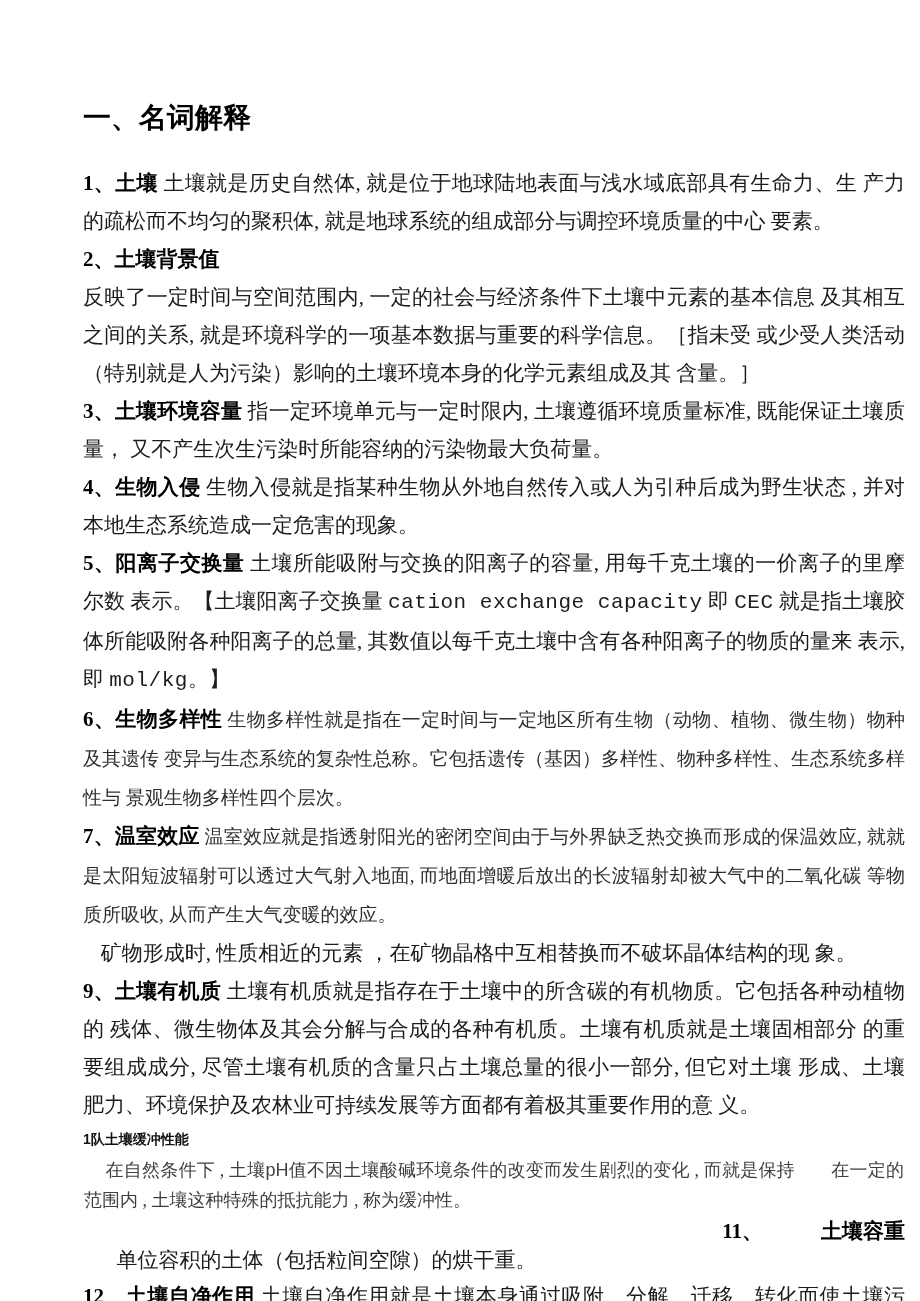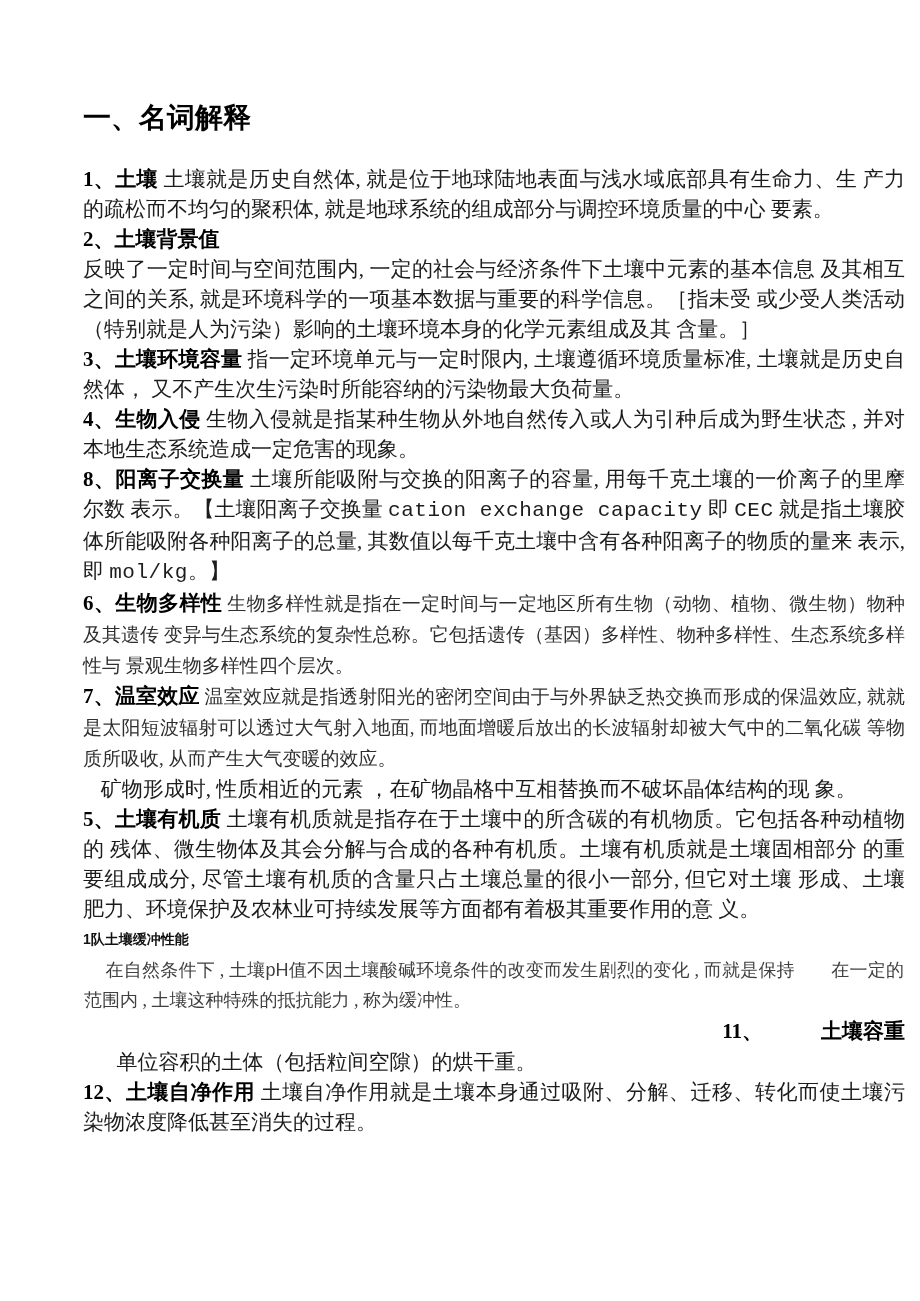--- a/index.html
+++ b/index.html
@@ -18,21 +18,21 @@
     font-size: 28px;
     line-height: 36px;
     font-weight: bold;
     color: #000000;
     margin: 0 0 28px 0;
     text-align: left;
   }
   p.para {
     margin: 0;
     font-size: 21px;
-    line-height: 30px;
+    line-height: 38px;
   }
   .term { font-weight: bold; color: #000000; }
   .head-line { display: block; }
   .small-body { font-size: 19px; color: #2f2f2f; }
   .mono {
     font-family: Liberation Mono, monospace;
     font-size: 21px;
     letter-spacing: 0.5px;
   }
   p.body8 { text-indent: 0.85em; }
@@ -60,46 +60,47 @@
     font-weight: bold;
     color: #000000;
     text-align: right;
   }
   .gap11 { display: inline-block; width: 58px; }
   p.sec11-body {
     margin: 0;
     font-size: 21px;
     line-height: 30px;
     text-indent: 1.6em;
+    font-family: Liberation Mono, monospace;
   }
 </style>
 </head>
 <body>
 
 <div class="doc">
 
   <h1 class="title">一、名词解释</h1>
 
   <p class="para"><span class="term">1、土壤</span><span> 土壤就是历史自然体, 就是位于地球陆地表面与浅水域底部具有生命力、生 产力的疏松而不均匀的聚积体, 就是地球系统的组成部分与调控环境质量的中心 要素。</span></p>
 
   <p class="para"><span class="term head-line">2、土壤背景值</span><span>反映了一定时间与空间范围内, 一定的社会与经济条件下土壤中元素的基本信息 及其相互之间的关系, 就是环境科学的一项基本数据与重要的科学信息。［指未受 或少受人类活动（特别就是人为污染）影响的土壤环境本身的化学元素组成及其 含量。］</span></p>
 
-  <p class="para"><span class="term">3、土壤环境容量</span><span> 指一定环境单元与一定时限内, 土壤遵循环境质量标准, 土壤就是历史自然体， 又不产生次生污染时所能容纳的污染物最大负荷量。</span></p>
+  <p class="para"><span class="term">3、土壤环境容量</span><span> 指一定环境单元与一定时限内, 土壤遵循环境质量标准, 既能保证土壤质量， 又不产生次生污染时所能容纳的污染物最大负荷量。</span></p>
 
   <p class="para"><span class="term">4、生物入侵</span><span> 生物入侵就是指某种生物从外地自然传入或人为引种后成为野生状态 , 并对本地生态系统造成一定危害的现象。</span></p>
 
-  <p class="para"><span class="term">8、阳离子交换量</span><span> 土壤所能吸附与交换的阳离子的容量, 用每千克土壤的一价离子的里摩尔数 表示。【土壤阳离子交换量 </span><span class="mono">cation exchange capacity</span><span> 即 </span><span class="mono">CEC</span><span> 就是指土壤胶体所能吸附各种阳离子的总量, 其数值以每千克土壤中含有各种阳离子的物质的量来 表示, 即 </span><span class="mono">mol/kg</span><span>。】</span></p>
+  <p class="para"><span class="term">5、阳离子交换量</span><span> 土壤所能吸附与交换的阳离子的容量, 用每千克土壤的一价离子的里摩尔数 表示。【土壤阳离子交换量 </span><span class="mono">cation exchange capacity</span><span> 即 </span><span class="mono">CEC</span><span> 就是指土壤胶体所能吸附各种阳离子的总量, 其数值以每千克土壤中含有各种阳离子的物质的量来 表示, 即 </span><span class="mono">mol/kg</span><span>。】</span></p>
 
   <p class="para"><span class="term">6、生物多样性</span><span class="small-body"> 生物多样性就是指在一定时间与一定地区所有生物（动物、植物、微生物）物种及其遗传 变异与生态系统的复杂性总称。它包括遗传（基因）多样性、物种多样性、生态系统多样性与 景观生物多样性四个层次。</span></p>
 
   <p class="para"><span class="term">7、温室效应</span><span class="small-body"> 温室效应就是指透射阳光的密闭空间由于与外界缺乏热交换而形成的保温效应, 就就是太阳短波辐射可以透过大气射入地面, 而地面增暖后放出的长波辐射却被大气中的二氧化碳 等物质所吸收, 从而产生大气变暖的效应。</span></p>
 
   <p class="para body8"><span>矿物形成时, 性质相近的元素 ，在矿物晶格中互相替换而不破坏晶体结构的现 象。</span></p>
 
-  <p class="para"><span class="term">5、土壤有机质</span><span> 土壤有机质就是指存在于土壤中的所含碳的有机物质。它包括各种动植物的 残体、微生物体及其会分解与合成的各种有机质。土壤有机质就是土壤固相部分 的重要组成成分, 尽管土壤有机质的含量只占土壤总量的很小一部分, 但它对土壤 形成、土壤肥力、环境保护及农林业可持续发展等方面都有着极其重要作用的意 义。</span></p>
+  <p class="para"><span class="term">9、土壤有机质</span><span> 土壤有机质就是指存在于土壤中的所含碳的有机物质。它包括各种动植物的 残体、微生物体及其会分解与合成的各种有机质。土壤有机质就是土壤固相部分 的重要组成成分, 尽管土壤有机质的含量只占土壤总量的很小一部分, 但它对土壤 形成、土壤肥力、环境保护及农林业可持续发展等方面都有着极其重要作用的意 义。</span></p>
 
   <p class="sec10-head">1队土壤缓冲性能</p>
   <p class="sec10-body"><span>在自然条件下 , 土壤</span><span class="sans">pH</span><span>值不因土壤酸碱环境条件的改变而发生剧烈的变化 , 而就是保持　　在一定的范围内 , 土壤这种特殊的抵抗能力 , 称为缓冲性。</span></p>
 
   <p class="sec11-head"><span>11、</span><span class="gap11"></span><span>土壤容重</span></p>
   <p class="sec11-body"><span>单位容积的土体（包括粒间空隙）的烘干重。</span></p>
 
   <p class="para"><span class="term">12、</span><span class="term">土壤自净作用</span><span> 土壤自净作用就是土壤本身通过吸附、分解、迁移、转化而使土壤污染物浓度降低甚至消失的过程。</span></p>
 
 </div>

